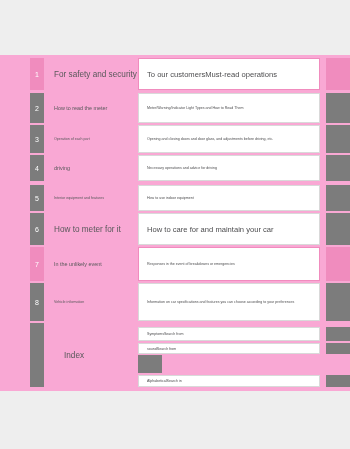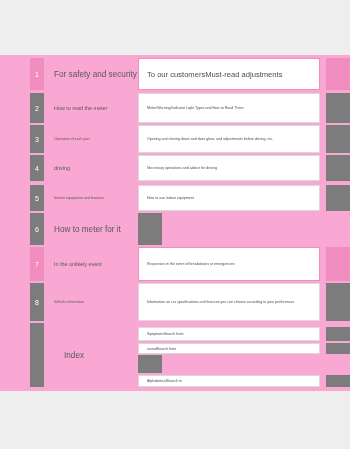--- a/index.html
+++ b/index.html
@@ -76,21 +76,21 @@
 </style>
 </head>
 <body>
 
 <div class="page">
   <div class="sheet">
     <div id="rows-root">
         <div class="row" style="top: 3px; height: 32px;">
           <div class="numtab pink">1</div>
           <div class="chaplabel big">For safety and security</div>
-          <div class="card big hl">To our customersMust-read adjustments</div>
+          <div class="card big hl">To our customersMust-read operations</div>
           <div class="edge pink"></div>
         </div>
         <div class="row" style="top: 38px; height: 30px;">
           <div class="numtab gray">2</div>
           <div class="chaplabel mid">How to read the meter</div>
           <div class="card small">Meter/Warning/Indicator Light Types and How to Read Them</div>
           <div class="edge gray"></div>
         </div>
         <div class="row" style="top: 70px; height: 28px;">
           <div class="numtab gray">3</div>
@@ -106,20 +106,21 @@
         </div>
         <div class="row" style="top: 130px; height: 26px;">
           <div class="numtab gray">5</div>
           <div class="chaplabel small">Interior equipment and features</div>
           <div class="card small">How to use indoor equipment</div>
           <div class="edge gray"></div>
         </div>
         <div class="row" style="top: 158px; height: 32px;">
           <div class="numtab gray">6</div>
           <div class="chaplabel big">How to meter for it</div>
+          <div class="card big">How to care for and maintain your car</div>
           <div class="edge gray"></div>
         </div>
         <div class="row" style="top: 192px; height: 34px;">
           <div class="numtab pink">7</div>
           <div class="chaplabel mid">In the unlikely event</div>
           <div class="card small hl">Responses in the event of breakdowns or emergencies</div>
           <div class="edge pink"></div>
         </div>
         <div class="row" style="top: 228px; height: 38px;">
           <div class="numtab gray">8</div>

